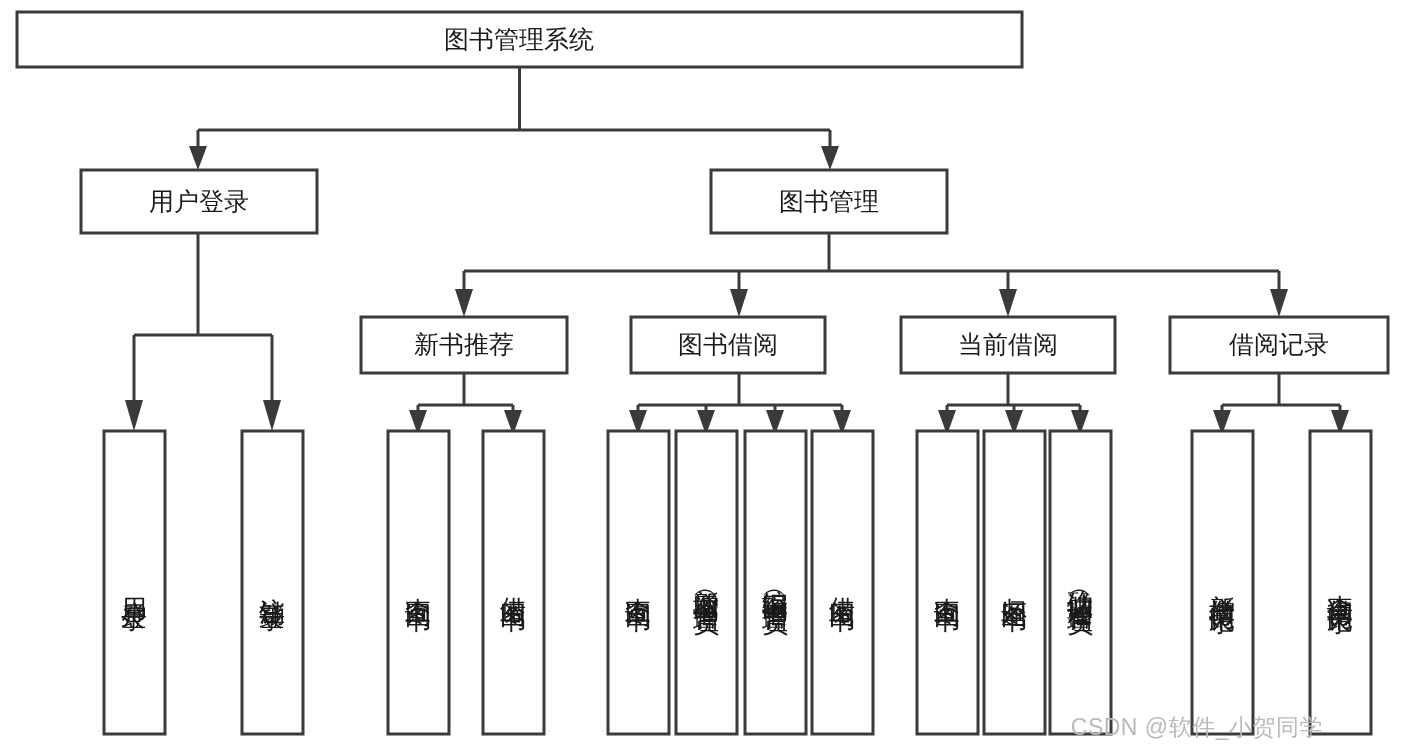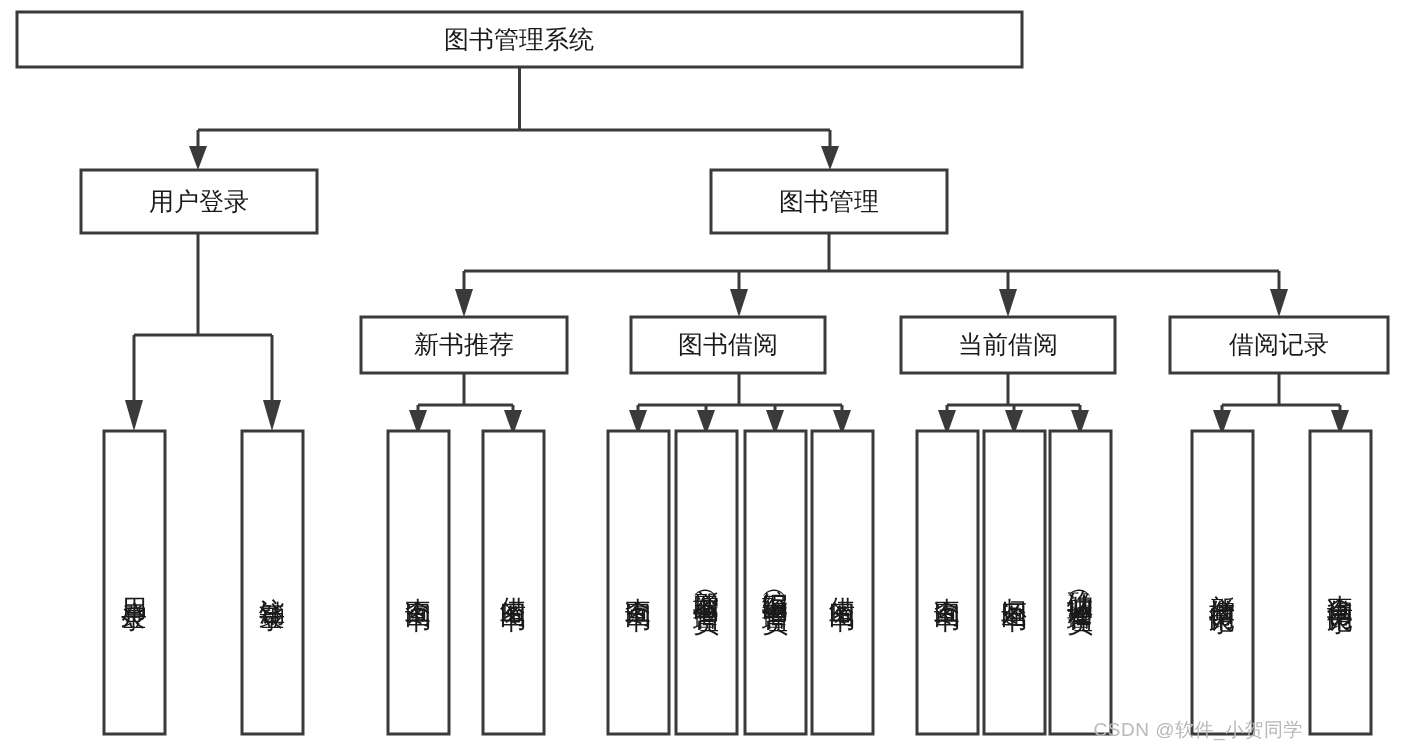--- a/index.html
+++ b/index.html
@@ -66,24 +66,24 @@
     color: #1a1a1a;
     letter-spacing: 3px;
     display: flex;
     align-items: center;
     justify-content: center;
     white-space: pre;
     pointer-events: none;
   }
   .watermark {
     position: absolute;
-    right: 20px;
+    right: 0;
     bottom: 4px;
     font-family: "Liberation Sans", "DejaVu Sans", sans-serif;
-    font-size: 19px;
+    font-size: 23px;
     color: #b9b9b9;
     letter-spacing: 0.5px;
     white-space: nowrap;
   }
 </style>
 </head>
 <body>
 
 <div id="diagram-root">
 

